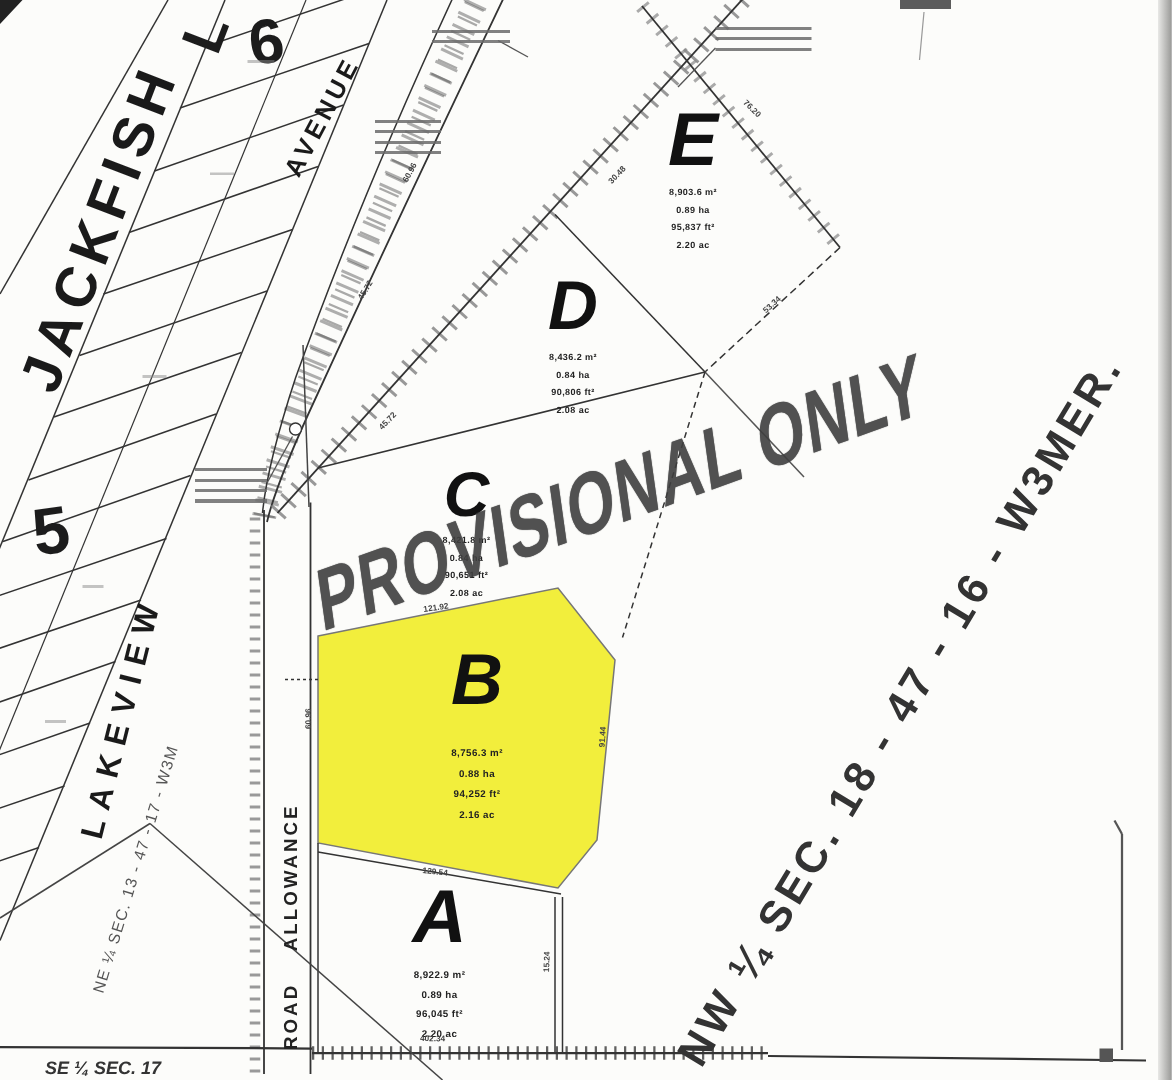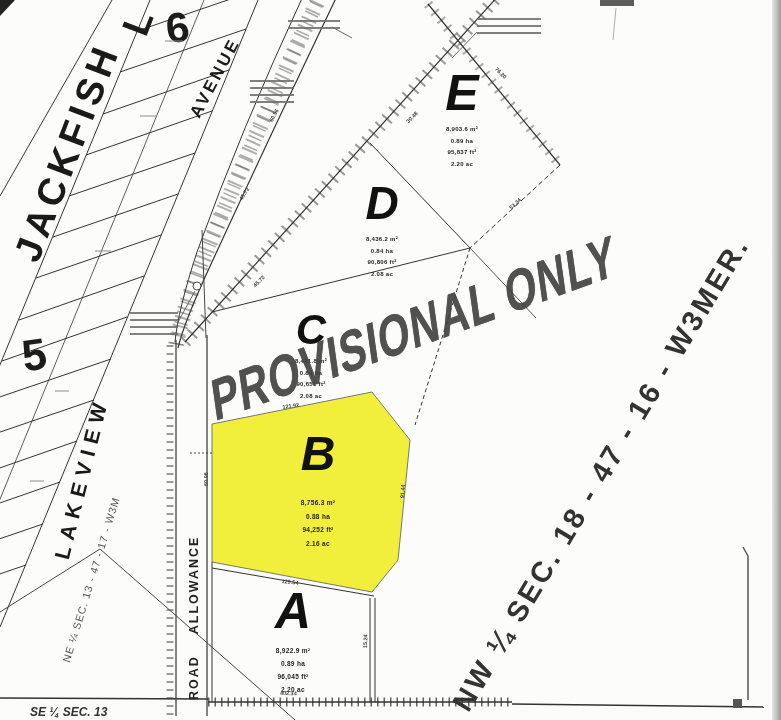--- a/index.html
+++ b/index.html
@@ -201,20 +201,20 @@
   <div class="bar" style="left:600px;top:0;width:34px;height:6px"></div>
   <div class="smudge" style="left:130px;top:312px;width:48px;height:24px"></div>
   <div class="smudge" style="left:250px;top:80px;width:44px;height:24px"></div>
   <div class="smudge light" style="left:165px;top:40px;width:18px;height:5px"></div>
   <div class="smudge light" style="left:140px;top:115px;width:16px;height:5px"></div>
   <div class="smudge light" style="left:95px;top:250px;width:16px;height:5px"></div>
   <div class="smudge light" style="left:55px;top:390px;width:14px;height:5px"></div>
   <div class="smudge light" style="left:30px;top:480px;width:14px;height:5px"></div>
 
   <div class="nesec rot">NE ¼ SEC. 13 - 47 - 17 - W3M</div>
-  <div class="sesec">SE ¼ SEC. 13</div>
+  <div class="sesec">SE ¼ SEC. 17</div>
   <div class="nwsec rot">NW ¼ SEC. 18 - 47 - 16 - W3MER.</div>
 
   <div class="watermark">PROVISIONAL ONLY</div>
 
   <div class="edge-strip"></div>
   <div class="corner-blob"></div>
 </div>
 
 </body></html>

